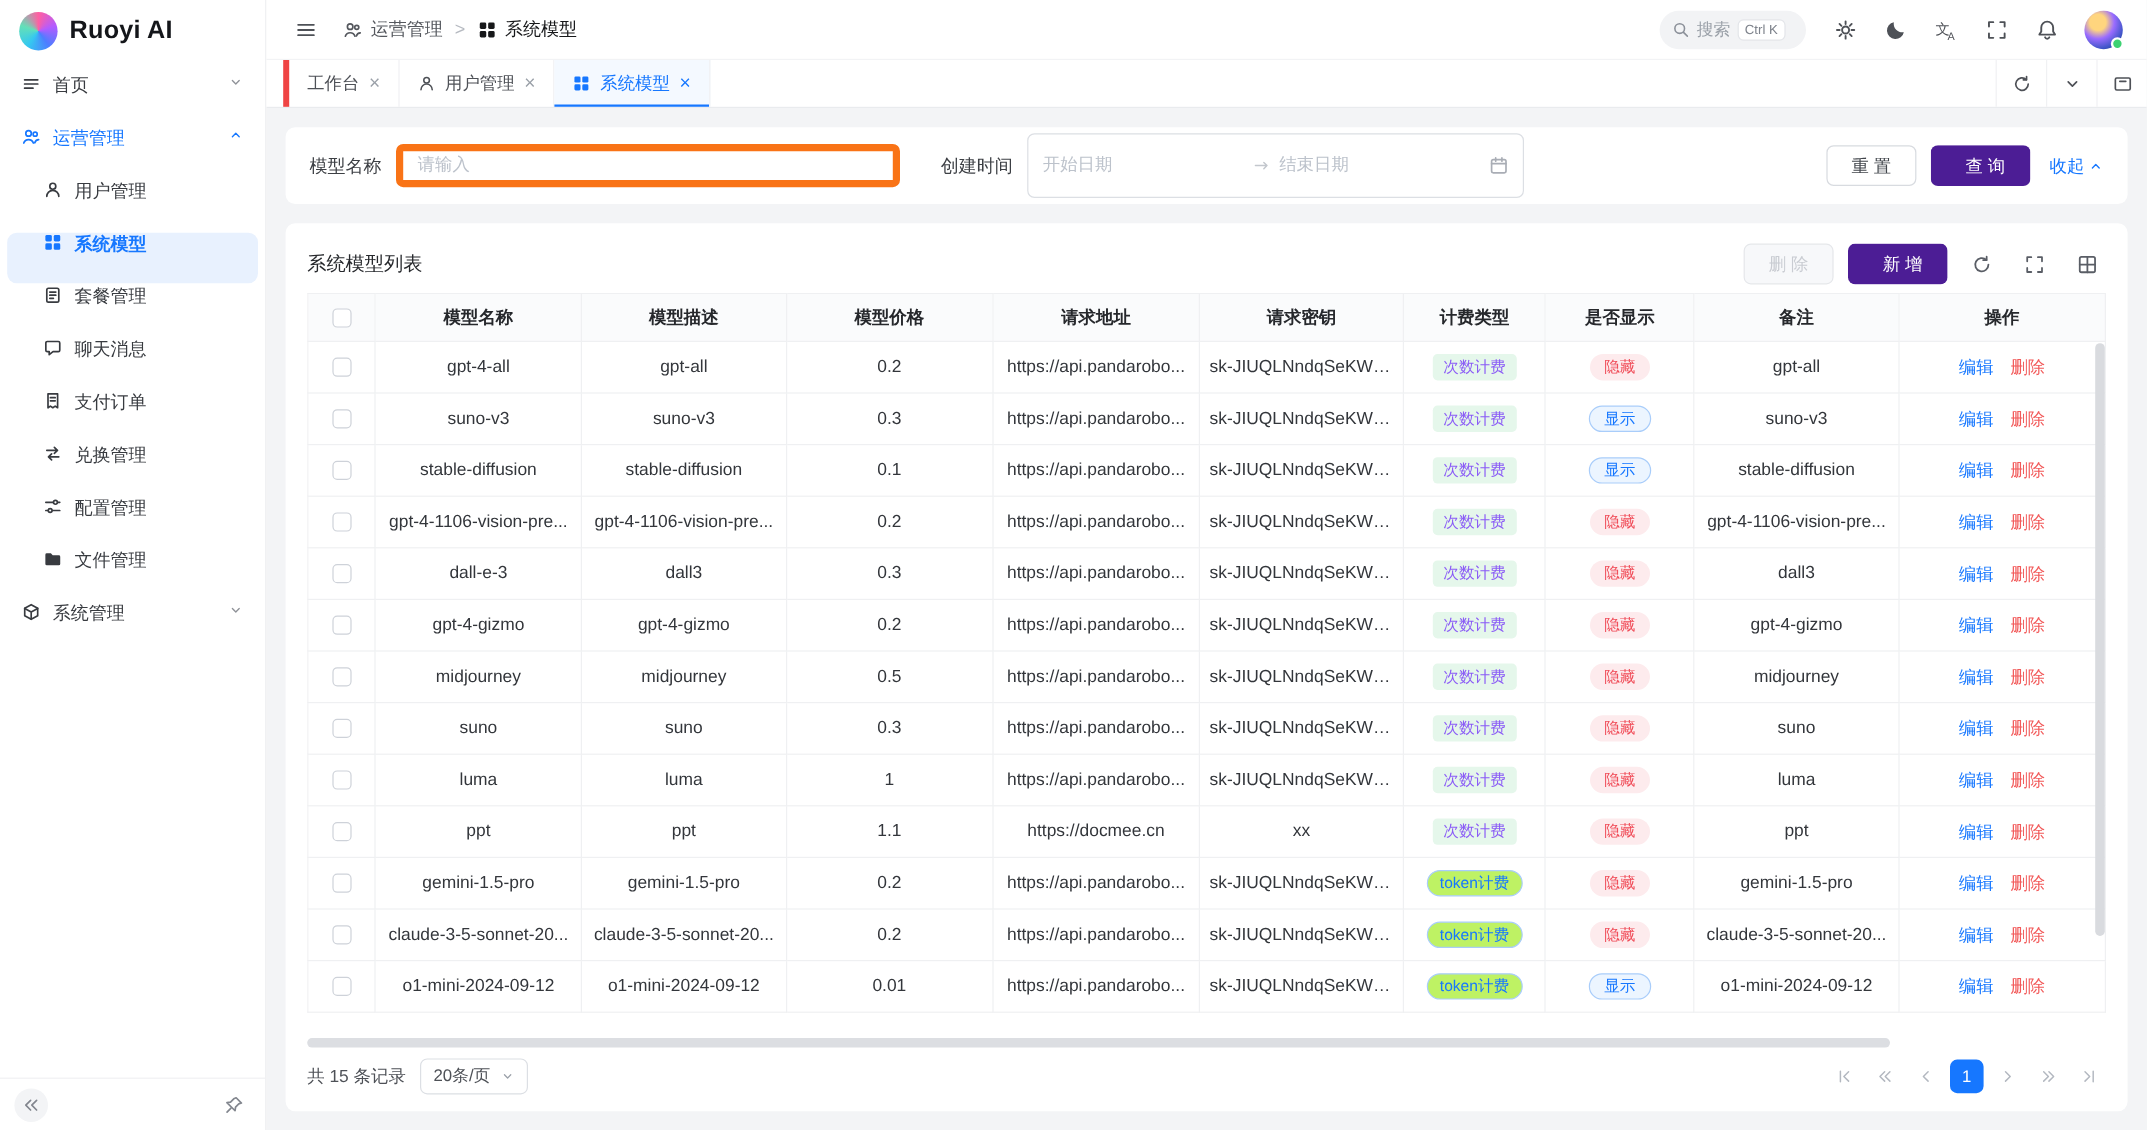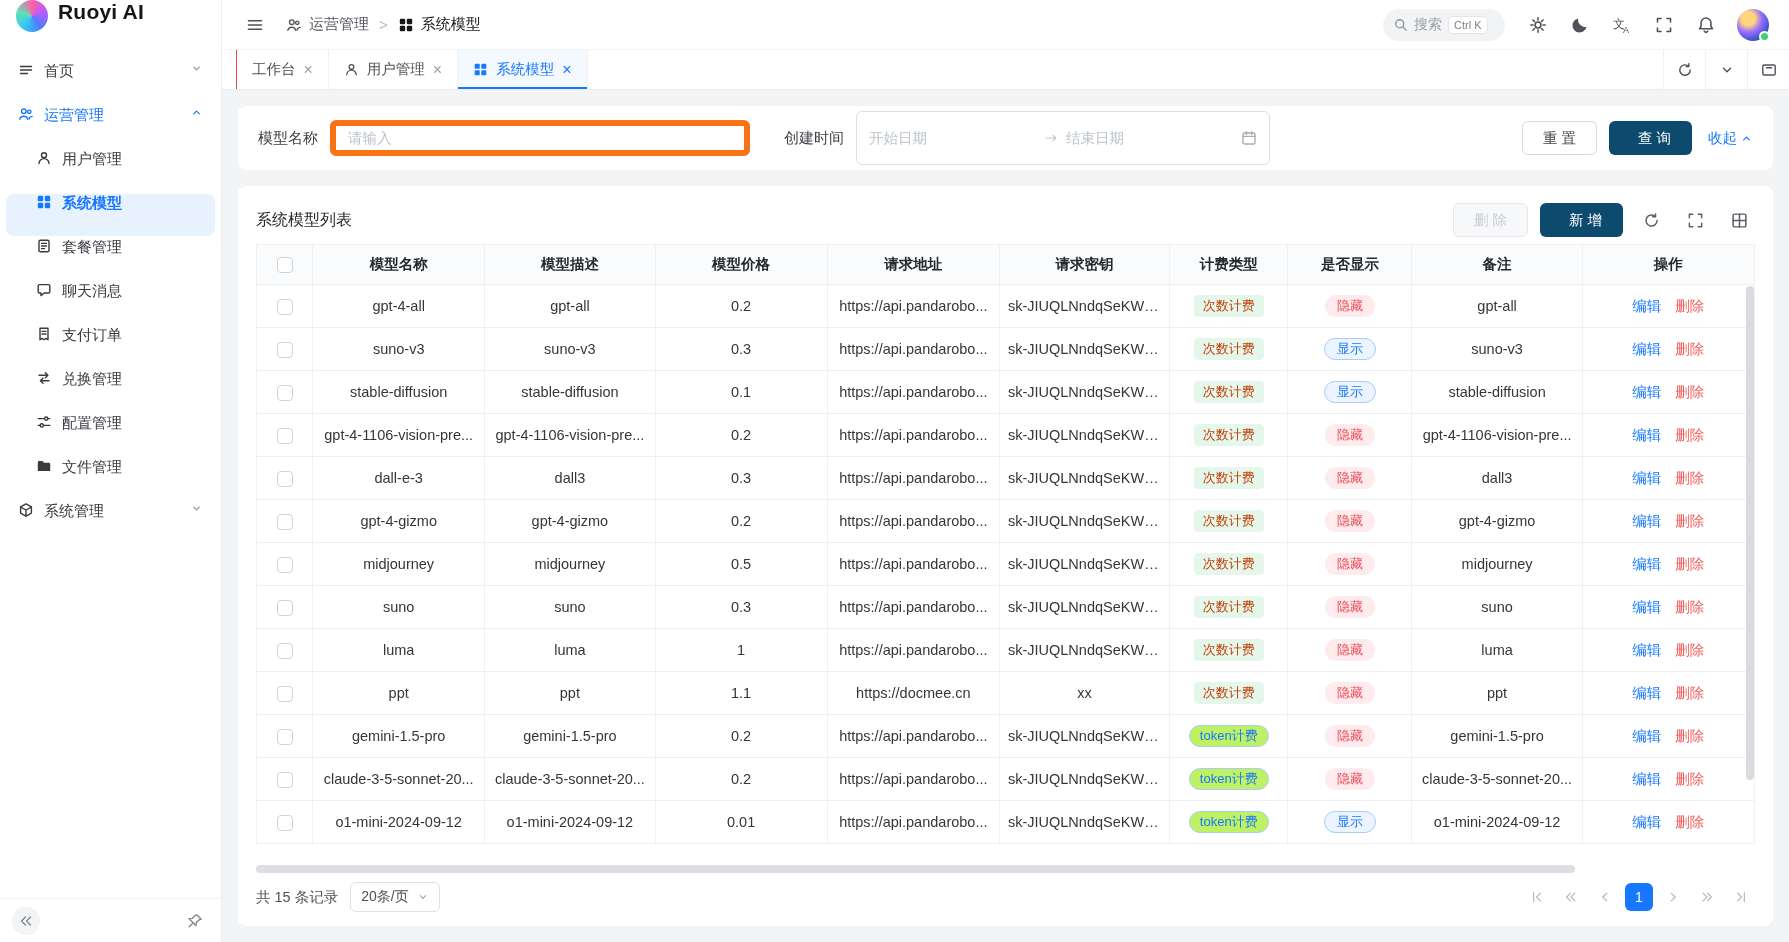--- a/index.html
+++ b/index.html
@@ -3,21 +3,21 @@
 <meta charset="utf-8">
 <style>
   * { margin:0; padding:0; box-sizing:border-box; }
   html,body { width:1789px; height:942px; overflow:hidden; font-family:"Liberation Sans","DejaVu Sans",sans-serif; color:#333; background:#f3f4f6; font-size:15px; }
   .app { display:flex; width:100%; height:100%; }
   .icon { display:inline-flex; align-items:center; justify-content:center; line-height:0; }
   .icon svg { display:block; }
 
   
   .sidebar { width:222px; min-width:222px; background:#fff; border-right:1px solid #edeef0; display:flex; flex-direction:column; }
-  .logo-row { height:52px; display:flex; align-items:flex-start; gap:10px; padding:0 16px; cursor:pointer; }
+  .logo-row { height:52px; display:flex; align-items:center; gap:10px; padding:0 16px; cursor:pointer; }
   .logo-mark { width:32px; height:32px; border-radius:50%; background:conic-gradient(#ff5fa2,#b35cff,#4d7dff,#35c8f0,#63e0b8,#ff5fa2); }
   .logo-text { font-size:21px; font-weight:700; color:#14161a; letter-spacing:.2px; }
   .menu { flex:1; padding:8px 6px; overflow:hidden; }
   .menu-item { height:42px; display:flex; align-items:flex-start; gap:10px; padding:0 12px; margin:2px 0; border-radius:8px; font-size:15px; color:#383b40; cursor:pointer; }
   .menu-item .chev { margin-left:auto; color:#909399; }
   .menu-item .chev svg { width:13px; height:13px; }
   .menu-item.child { padding-left:30px; }
   .menu-item.open { color:#1677ff; }
   .menu-item.open .chev { color:#1677ff; }
   .menu-item.active { background:#e8f1fe; color:#1677ff; font-weight:600; }
@@ -40,21 +40,21 @@
   .search-text { font-size:14px; color:#9aa0a8; }
   .kbd { background:#fff; border:1px solid #e3e5e9; border-radius:5px; font-size:11px; padding:2px 5px; color:#7d828b; white-space:nowrap; }
   .avatar-wrap { position:relative; width:32px; height:32px; margin-left:6px; cursor:pointer; }
   .avatar { display:block; width:32px; height:32px; border-radius:50%; background:radial-gradient(circle at 35% 30%, #ffd57e 0 22%, #9a6cff 45%, #3e55c8 72%, #222a55); }
   .status-dot { position:absolute; right:-1px; bottom:-1px; width:11px; height:11px; border-radius:50%; background:#3dd272; border:2px solid #fff; }
 
   
   .tabbar { height:40px; background:#fff; border-bottom:1px solid #e9ebee; display:flex; align-items:stretch; padding-left:14px; }
   .tabs { display:flex; }
   .tab { display:flex; align-items:center; gap:8px; padding:0 15px; border-right:1px solid #f0f1f3; font-size:14.5px; color:#4e5157; cursor:pointer; }
-  .tab:first-child { border-left:1px solid #ef4444; }
+  .tab:first-child { border-left:5px solid #ef4444; }
   .tab .icon svg { width:15px; height:15px; }
   .tab .close { color:#9aa0a8; font-size:16px; line-height:1; cursor:pointer; }
   .tab.active { color:#1677ff; background:#f4f9ff; box-shadow:inset 0 -2px 0 #1677ff; }
   .tab.active .close { color:#1677ff; }
   .tab-tools { margin-left:auto; display:flex; }
   .tab-tool { width:42px; display:flex; align-items:center; justify-content:center; border-left:1px solid #f0f1f3; color:#4e5157; cursor:pointer; }
 
   
   .content { flex:1; min-height:0; padding:16px; display:flex; flex-direction:column; gap:16px; }
   .card { background:#fff; border-radius:8px; }
@@ -65,42 +65,42 @@
   .f-input { width:420px; height:36px; border:6px solid #f97316; border-radius:6px; padding:0 12px; font-size:14.5px; color:#333; outline:none; font-family:inherit; }
   .f-input::placeholder, .r-input::placeholder { color:#bcc2cb; }
   .f-range { width:414px; height:54px; border:1px solid #dcdfe4; border-radius:6px; display:flex; align-items:center; padding:0 12px; gap:8px; }
   .r-input { border:none; outline:none; flex:1; min-width:0; font-size:14.5px; color:#333; background:transparent; font-family:inherit; }
   .f-range .arrow { color:#c3c7cd; }
   .f-range .arrow svg { width:14px; height:14px; }
   .f-range .cal { color:#a9adb5; }
   .f-spacer { flex:1; }
   .btn { height:34px; padding:0 20px; border-radius:6px; display:inline-flex; align-items:center; justify-content:center; font-size:14.5px; cursor:pointer; border:1px solid transparent; font-family:inherit; white-space:nowrap; }
   .btn-default { background:#fff; border-color:#d8dbe0; color:#42464c; }
-  .btn-primary { background:#0c4a6e; color:#fff;padding-left:28px; }
+  .btn-primary { background:#4c1d95; color:#fff;padding-left:28px; }
   .btn-disabled { background:#f7f8fa; border-color:#e5e7ea; color:#c9ccd2; cursor:not-allowed; }
   .link-collapse { color:#1677ff; display:flex; align-items:center; gap:3px; margin-left:4px; font-size:14.5px; cursor:pointer; white-space:nowrap; }
   .link-collapse svg { width:13px; height:13px; }
 
   
   .table-card { flex:1; min-height:0; display:flex; flex-direction:column; padding:10px 18px 6px; }
   .panel-head { height:48px; min-height:48px; display:flex; align-items:center; }
   .panel-title { font-size:16px; color:#26282c; }
   .panel-tools { margin-left:auto; display:flex; align-items:center; gap:12px; }
   .icon-btn { width:32px; height:32px; display:flex; align-items:center; justify-content:center; color:#5a5e66; cursor:pointer; }
   .icon-btn svg { width:17px; height:17px; }
 
   .viewport { position:relative; flex:1; min-height:0; overflow:hidden; }
   table { width:100%; border-collapse:collapse; table-layout:fixed; }
   th,td { border:1px solid #eff0f2; text-align:center; white-space:nowrap; overflow:hidden; text-overflow:ellipsis; padding:0 8px; }
   th { height:40px; background:#fafbfc; font-weight:700; font-size:14.5px; color:#26282c; }
   td { height:43px; font-size:14.5px; color:#33363b; }
   .col-actions-cell { box-shadow:-10px 0 10px -10px rgba(0,0,0,.18); }
   .checkbox { display:inline-block; width:16px; height:16px; border:1px solid #ced2d9; border-radius:4px; background:#fff; vertical-align:middle; cursor:pointer; }
   .tag { display:inline-block; font-size:13px; line-height:22px; padding:0 9px; border-radius:4px; }
-  .tag-count { background:#e5f7eb; color:#c2410c;font-family:Liberation Serif, serif; }
+  .tag-count { background:#e5f7eb; color:#8b5cf6;font-family:Liberation Serif, serif; }
   .tag-token { background:#bef264; color:#1677ff; border:1px solid #a9cdfa; border-radius:12px; line-height:20px; padding:0 10px; }
   .pill { display:inline-block; font-size:13px; line-height:22px; padding:0 12px; border-radius:12px; }
   .pill-hidden { background:#fdebed; color:#f04a56; }
   .pill-shown { background:#ecf5ff; color:#1677ff; border:1px solid #a9cdfa; line-height:20px; }
   .cell-link { cursor:pointer; font-size:14.5px; }
   .cell-link.edit { color:#1677ff; margin-right:14px; }
   .cell-link.del { color:#f25a5a; }
   .vbar { position:absolute; top:42px; right:1px; bottom:2px; width:8px; }
   .vbar .thumb { width:8px; height:86%; border-radius:4px; background:#d9dbdf; }
   .hbar { height:10px; margin-top:2px; position:relative; }

